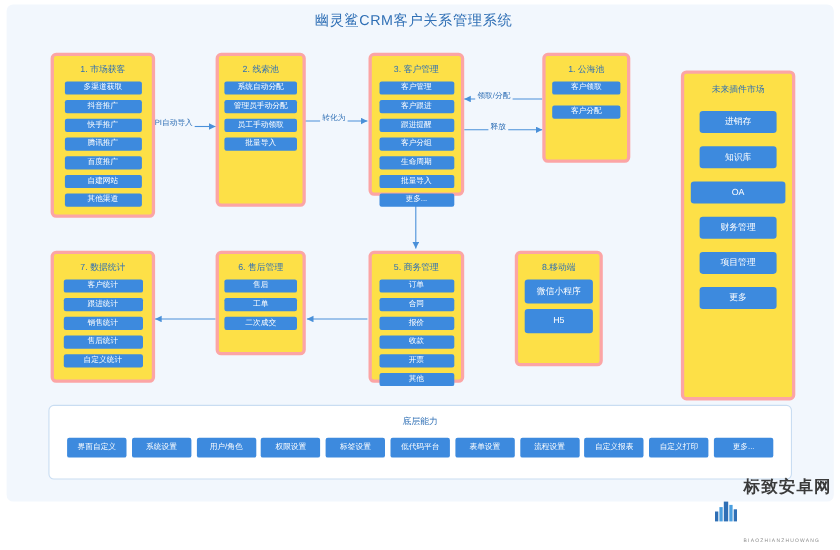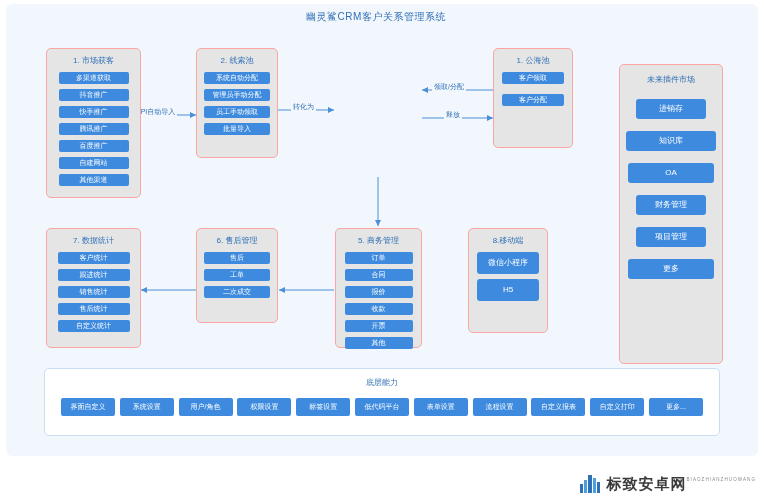--- a/index.html
+++ b/index.html
@@ -19,29 +19,29 @@
     position:absolute;
     left:6px;top:4px;
     width:752px;height:452px;
     background:#f2f7fd;
     border-radius:6px;
   }
   .diagram-title{
     position:absolute;
     left:0;top:10px;width:752px;
     text-align:center;
-    font-size:10px;
+    font-size:13px;
     color:#2f6fb5;
     letter-spacing:.5px;
   }
   
   .group{
     position:absolute;
-    background:#e5e5e5;
-    border:1px solid #fca5a5;
+    background:#fde047;
+    border:3px solid #fca5a5;
     border-radius:5px;
     box-sizing:border-box;
   }
   .group-title{
     text-align:center;
     font-size:8px;
     color:#2f6fb5;
     margin-top:7px;
     margin-bottom:6px;
     line-height:10px;
@@ -109,21 +109,21 @@
   }
   
   .watermark{
     position:absolute;
     right:8px;bottom:6px;
     display:flex;align-items:center;
   }
   .wm-mark{
     width:22px;height:22px;margin-right:5px;position:relative;
   }
-  .wm-text{display:flex;flex-direction:row;line-height:1;}
+  .wm-text{display:flex;flex-direction:column;line-height:1;gap:38px;}
   .wm-main{
     font-size:15px;color:#3a3a3a;font-weight:bold;letter-spacing:1px;
   }
   .wm-sub{
     font-size:4.5px;color:#8a8a8a;letter-spacing:1.1px;margin-top:2px;
   }
 </style>
 </head>
 <body>
 
@@ -164,43 +164,53 @@
     <div class="group-title">1. 市场获客</div>
     <div class="chip" style="width:70px">多渠道获取</div>
     <div class="chip" style="width:70px">抖音推广</div>
     <div class="chip" style="width:70px">快手推广</div>
     <div class="chip" style="width:70px">腾讯推广</div>
     <div class="chip" style="width:70px">百度推广</div>
     <div class="chip" style="width:70px">自建网站</div>
     <div class="chip" style="width:70px">其他渠道</div>
   </div>
 
-  <div class="group" style="left:196px;top:48px;width:82px;height:110px;">
+  <div class="group" style="left:196px;top:48px;width:82px;height:140px;">
     <div class="group-title">2. 线索池</div>
     <div class="chip" style="width:66px">系统自动分配</div>
     <div class="chip" style="width:66px">管理员手动分配</div>
     <div class="chip" style="width:66px">员工手动领取</div>
     <div class="chip" style="width:66px">批量导入</div>
   </div>
 
+  <div class="group" style="left:335px;top:48px;width:87px;height:130px;">
+    <div class="group-title">3. 客户管理</div>
+    <div class="chip" style="width:68px">客户管理</div>
+    <div class="chip" style="width:68px">客户跟进</div>
+    <div class="chip" style="width:68px">跟进提醒</div>
+    <div class="chip" style="width:68px">客户分组</div>
+    <div class="chip" style="width:68px">生命周期</div>
+    <div class="chip" style="width:68px">批量导入</div>
+    <div class="chip" style="width:68px">更多...</div>
+  </div>
 
   <div class="group" style="left:493px;top:48px;width:80px;height:100px;">
     <div class="group-title">1. 公海池</div>
     <div class="chip" style="width:62px;margin-bottom:10px;">客户领取</div>
     <div class="chip" style="width:62px">客户分配</div>
   </div>
 
   <div class="group" style="left:619px;top:48px;width:104px;height:300px;margin-top:16px;">
     <div class="group-title" style="margin-top:10px;margin-bottom:14px;">未来插件市场</div>
     <div class="chip big" style="width:70px">进销存</div>
-    <div class="chip big" style="width:90px">知识库</div>
+    <div class="chip big" style="width:70px">知识库</div>
     <div class="chip big" style="width:86px">OA</div>
     <div class="chip big" style="width:70px">财务管理</div>
     <div class="chip big" style="width:70px">项目管理</div>
-    <div class="chip big" style="width:86px">更多</div>
+    <div class="chip big" style="width:70px">更多</div>
   </div>
 
   <div class="group" style="left:46px;top:228px;width:95px;height:120px;">
     <div class="group-title">7. 数据统计</div>
     <div class="chip" style="width:72px">客户统计</div>
     <div class="chip" style="width:72px">跟进统计</div>
     <div class="chip" style="width:72px">销售统计</div>
     <div class="chip" style="width:72px">售后统计</div>
     <div class="chip" style="width:72px">自定义统计</div>
   </div>

